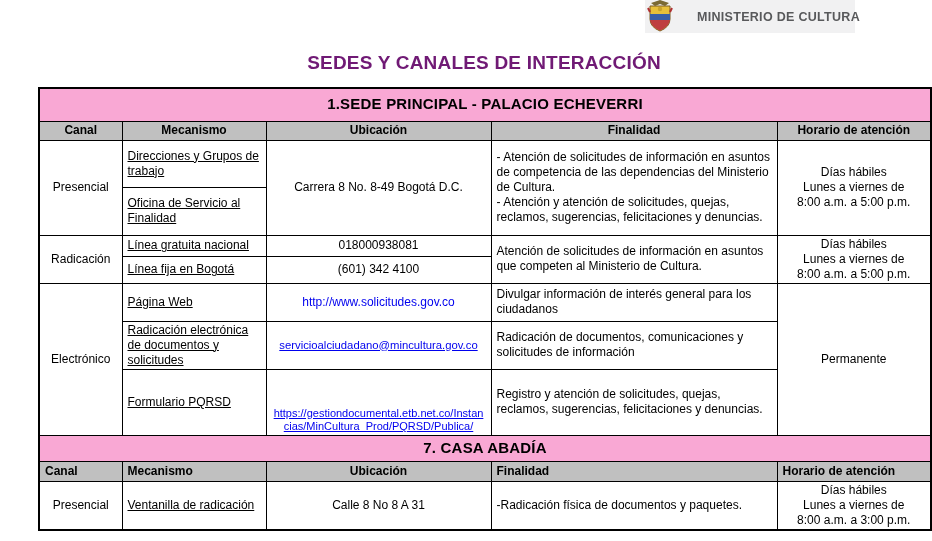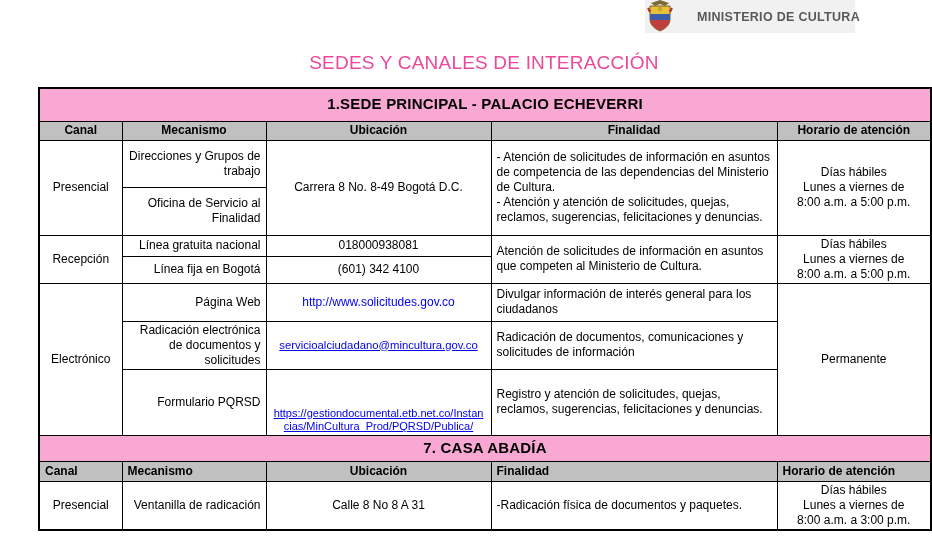--- a/index.html
+++ b/index.html
@@ -12,21 +12,21 @@
   .banner{
     position:absolute;left:645px;top:0;width:210px;height:33px;
     background:#f1f1f2;display:flex;align-items:center;gap:24px;padding-left:2px;box-sizing:border-box;
   }
   .coat{width:26px;height:40px;margin-top:4px;flex:0 0 auto;}
   .banner-title{font-weight:bold;font-size:12.5px;color:#58595b;letter-spacing:.3px;white-space:nowrap;}
 
   
   .page-title{
     margin:52px 0 0 38px;width:892px;text-align:center;
-    font-size:19px;font-weight:normal;letter-spacing:.2px;color:#ec4899;
+    font-size:19px;font-weight:bold;letter-spacing:.2px;color:#701a75;
   }
 
   
   table.sedes{
     border-collapse:collapse;table-layout:fixed;
     margin:13px 0 0 38px;width:892px;
     font-size:12px;line-height:1.25;
   }
   table.sedes td,table.sedes th{
     border:1px solid #000;padding:1px 5px;vertical-align:middle;
@@ -40,21 +40,21 @@
   .col-head td{
     background:#c0c0c0;font-weight:bold;text-align:center;
     border-bottom:2px solid #000;
   }
   .col-head2 td{
     background:#c0c0c0;font-weight:bold;text-align:left;
     border-bottom:2px solid #000;
   }
   .col-head2 td.center{text-align:center;}
   td.canal{text-align:center;}
-  td.mech{text-align:right;}
+  td.mech{text-align:left;text-decoration:underline;}
   td.ubic{text-align:center;}
   td.fin{text-align:left;}
   td.hor{text-align:center;}
   a.link{color:#0000ee;text-decoration:none;cursor:pointer;}
   a.link.u{text-decoration:underline;}
   .link-sm{font-size:11px;word-break:break-all;display:inline-block;margin-top:36px;}
   .email{font-size:11.3px;white-space:nowrap;}
   .hline{display:block;}
 </style>
 </head>
@@ -107,21 +107,21 @@
       <span class="hline">Días hábiles</span>
       <span class="hline">Lunes a viernes de</span>
       <span class="hline">8:00 a.m. a 5:00 p.m.</span>
     </td>
   </tr>
   <tr style="height:48px">
     <td class="mech">Oficina de Servicio al Finalidad</td>
   </tr>
 
   <tr style="height:21px">
-    <td class="canal" rowspan="2">Recepción</td>
+    <td class="canal" rowspan="2">Radicación</td>
     <td class="mech">Línea gratuita nacional</td>
     <td class="ubic">018000938081</td>
     <td class="fin" rowspan="2">Atención de solicitudes de información en asuntos que competen al Ministerio de Cultura.</td>
     <td class="hor" rowspan="2">
       <span class="hline">Días hábiles</span>
       <span class="hline">Lunes a viernes de</span>
       <span class="hline">8:00 a.m. a 5:00 p.m.</span>
     </td>
   </tr>
   <tr style="height:25px">

